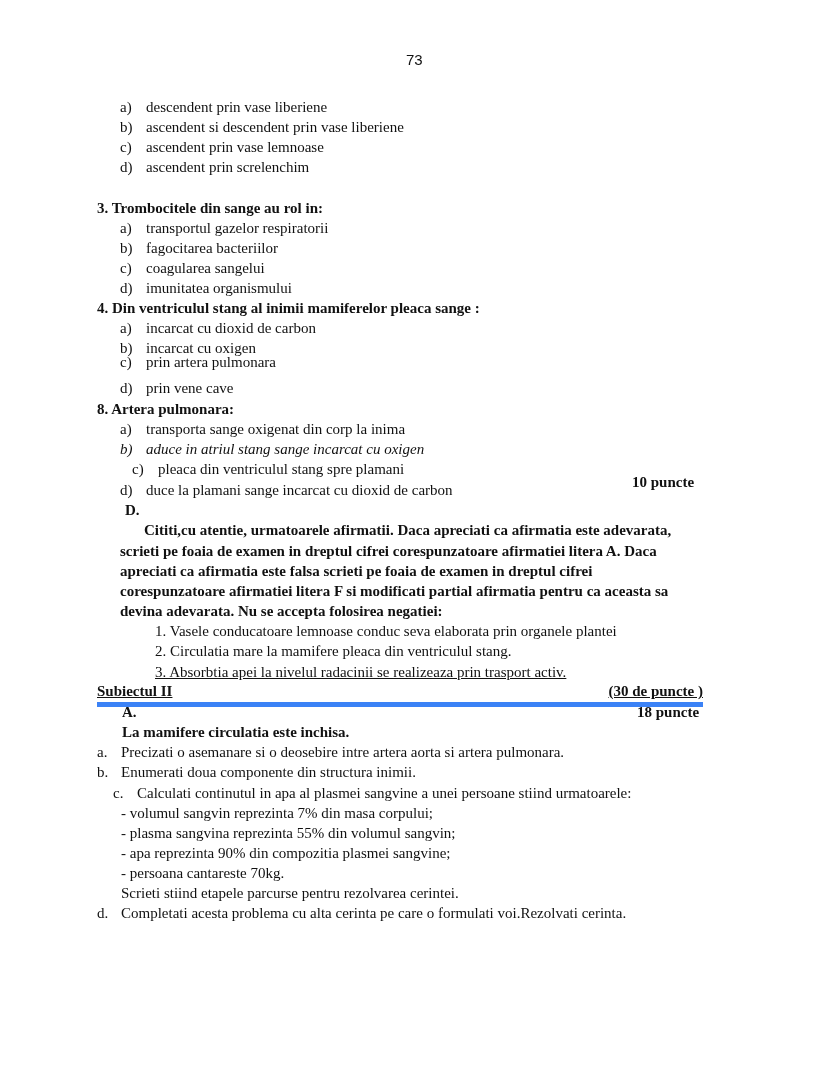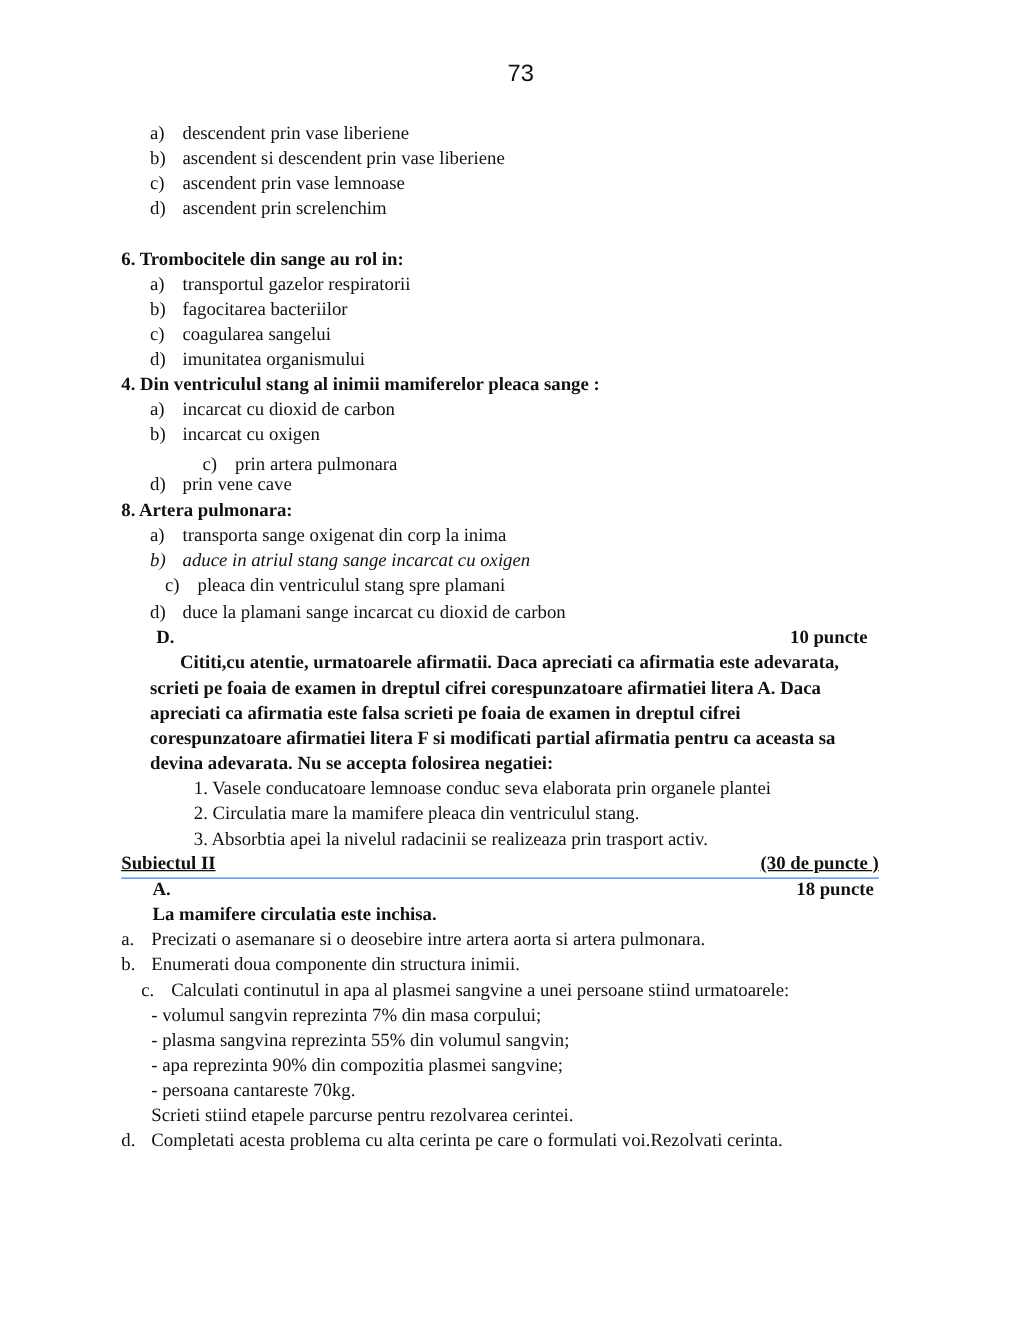--- a/index.html
+++ b/index.html
@@ -1,67 +1,67 @@
 <!DOCTYPE html>
 <html><head>
 <meta charset="utf-8">
 <style>
   html, body { margin: 0; padding: 0; background: #ffffff; }
   body { width: 828px; height: 1071px; position: relative; overflow: hidden;
          font-family: "Liberation Serif", serif; color: #111; font-size: 15px; }
   .ln { position: absolute; white-space: nowrap; line-height: 20px; }
   .b { font-weight: bold; }
-  .pg { font-family: "Liberation Sans", sans-serif; font-size: 19px; }
+  .pg { font-family: "Liberation Sans", sans-serif; font-size: 15px; }
   .lbl { display: inline-block; width: 26px; }
   .lbl2 { display: inline-block; width: 24px; }
   .subj { position: absolute; left: 97px; width: 606px; top: 682px; height: 20px;
-          border-bottom: 1px solid #3b82f6; font-weight: bold; line-height: 19px; }
+          border-bottom: 5px solid #3b82f6; font-weight: bold; line-height: 19px; }
   .subj .l { position: absolute; left: 0; text-decoration: underline; }
   .subj .r { position: absolute; right: 0; text-decoration: underline; }
 </style>
 </head>
 <body>
 
 <div class="ln pg" style="left:406px; top:50px;">73</div>
 
 <div class="ln" style="left:120px; top:97px;"><span class="lbl">a)</span><span>descendent prin vase liberiene</span></div>
 <div class="ln" style="left:120px; top:117px;"><span class="lbl">b)</span><span>ascendent si descendent prin vase liberiene</span></div>
 <div class="ln" style="left:120px; top:137px;"><span class="lbl">c)</span><span>ascendent prin vase lemnoase</span></div>
 <div class="ln" style="left:120px; top:157px;"><span class="lbl">d)</span><span>ascendent prin screlenchim</span></div>
 
-<div class="ln b" style="left:97px; top:198px;">6. Trombocitele din sange au rol in:</div>
+<div class="ln b" style="left:97px; top:198px;">3. Trombocitele din sange au rol in:</div>
 <div class="ln" style="left:120px; top:218px;"><span class="lbl">a)</span><span>transportul gazelor respiratorii</span></div>
 <div class="ln" style="left:120px; top:238px;"><span class="lbl">b)</span><span>fagocitarea bacteriilor</span></div>
 <div class="ln" style="left:120px; top:258px;"><span class="lbl">c)</span><span>coagularea sangelui</span></div>
 <div class="ln" style="left:120px; top:278px;"><span class="lbl">d)</span><span>imunitatea organismului</span></div>
 
 <div class="ln b" style="left:97px; top:298px;">4. Din ventriculul stang al inimii mamiferelor pleaca sange :</div>
 <div class="ln" style="left:120px; top:318px;"><span class="lbl">a)</span><span>incarcat cu dioxid de carbon</span></div>
 <div class="ln" style="left:120px; top:338px;"><span class="lbl">b)</span><span>incarcat cu oxigen</span></div>
-<div class="ln" style="left:120px; top:362px;margin-left:42px;"><span class="lbl">c)</span><span>prin artera pulmonara</span></div>
+<div class="ln" style="left:120px; top:352px;"><span class="lbl">c)</span><span>prin artera pulmonara</span></div>
 <div class="ln" style="left:120px; top:378px;"><span class="lbl">d)</span><span>prin vene cave</span></div>
 
 <div class="ln b" style="left:97px; top:399px;">8. Artera pulmonara:</div>
 <div class="ln" style="left:120px; top:419px;"><span class="lbl">a)</span><span>transporta sange oxigenat din corp la inima</span></div>
 <div class="ln" style="left:120px; top:439px;font-style:italic;"><span class="lbl">b)</span><span>aduce in atriul stang sange incarcat cu oxigen</span></div>
 <div class="ln" style="left:132px; top:459px;"><span class="lbl">c)</span><span>pleaca din ventriculul stang spre plamani</span></div>
 <div class="ln" style="left:120px; top:480px;"><span class="lbl">d)</span><span>duce la plamani sange incarcat cu dioxid de carbon</span></div>
 
 <div class="ln b" style="left:125px; top:500px;">D.</div>
-<div class="ln b" style="left:632px; top:500px;text-align:right;">10 puncte</div>
+<div class="ln b" style="left:632px; top:472px;text-align:right;">10 puncte</div>
 
 <div class="ln b" style="left:144px; top:520px;">Cititi,cu  atentie, urmatoarele afirmatii. Daca apreciati ca afirmatia este adevarata,</div>
 <div class="ln b" style="left:120px; top:541px;">scrieti pe foaia de examen in dreptul cifrei corespunzatoare afirmatiei litera A. Daca</div>
 <div class="ln b" style="left:120px; top:561px;">apreciati ca afirmatia este falsa scrieti pe foaia de examen in dreptul cifrei</div>
 <div class="ln b" style="left:120px; top:581px;">corespunzatoare afirmatiei litera F si modificati partial afirmatia pentru ca aceasta sa</div>
 <div class="ln b" style="left:120px; top:601px;">devina adevarata. Nu se accepta folosirea negatiei:</div>
 
 <div class="ln" style="left:155px; top:621px;">1. Vasele conducatoare lemnoase conduc seva elaborata prin organele plantei</div>
 <div class="ln" style="left:155px; top:641px;">2. Circulatia mare la mamifere pleaca din ventriculul stang.</div>
-<div class="ln" style="left:155px; top:662px;">3. Absorbtia apei la nivelul radacinii se realizeaza prin trasport activ.</div>
+<div class="ln" style="left:155px; top:662px;text-decoration:underline;">3. Absorbtia apei la nivelul radacinii se realizeaza prin trasport activ.</div>
 
 <div class="subj">
   <span class="l">Subiectul II</span>
   <span class="r">(30 de puncte )</span>
 </div>
 
 <div class="ln b" style="left:122px; top:702px;">A.</div>
 <div class="ln b" style="left:637px; top:702px;">18 puncte</div>
 <div class="ln b" style="left:122px; top:722px;">La mamifere circulatia este inchisa.</div>
 

